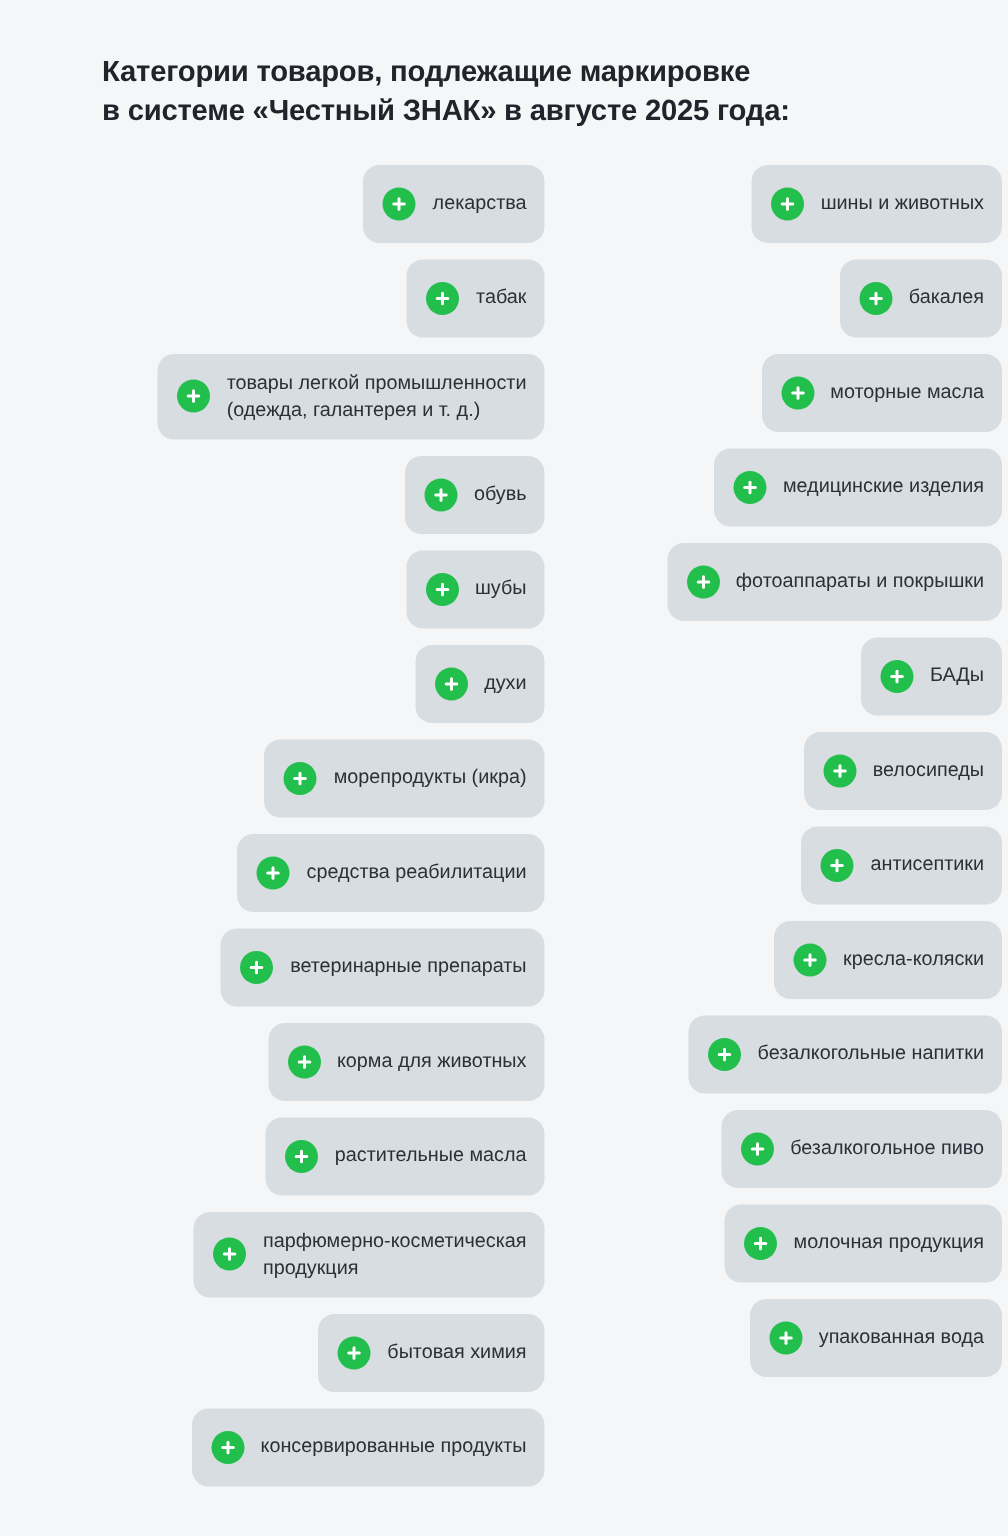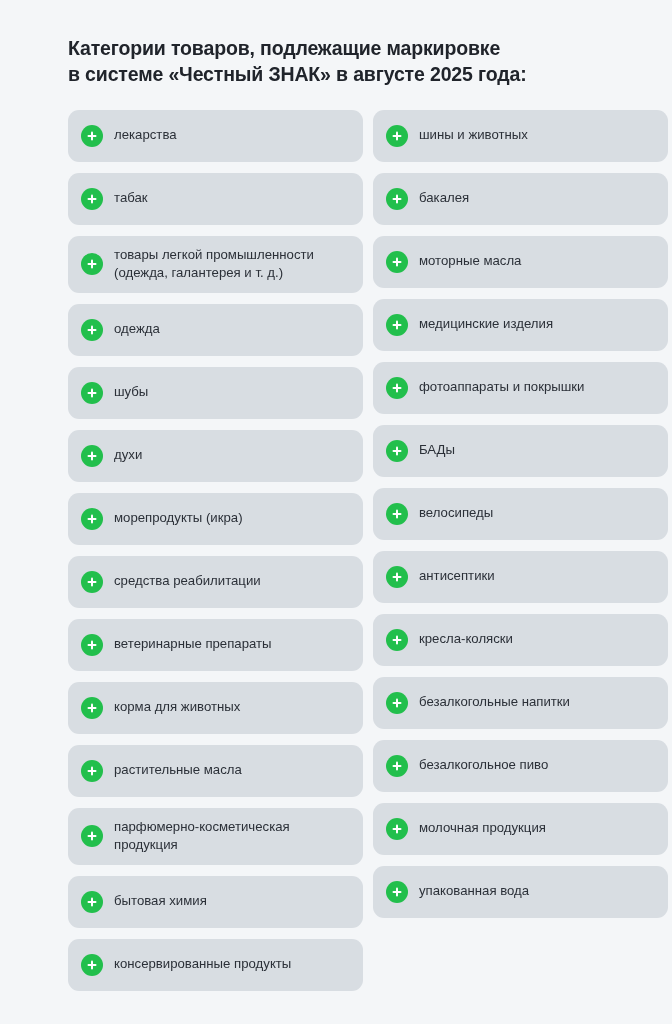--- a/index.html
+++ b/index.html
@@ -35,20 +35,21 @@
     display: flex;
     gap: 10px;
     align-items: flex-start;
   }
   .column {
     display: flex;
     flex-direction: column;
     gap: 11px;
     flex: 1 1 0;
     min-width: 0;
+    align-items: flex-end;
   }
   .card {
     background: #d8dde2;
     border-radius: 11px;
     box-sizing: border-box;
     min-height: 52px;
     display: flex;
     align-items: center;
     padding: 7px 12px 7px 13px;
   }
@@ -108,21 +109,21 @@
           <span class="plus-icon"></span>
           <span class="card-label">табак</span>
         </div>
         <div class="card two-line">
           <span class="plus-icon"></span>
           <span class="card-label">товары легкой промышленности
 (одежда, галантерея и т. д.)</span>
         </div>
         <div class="card">
           <span class="plus-icon"></span>
-          <span class="card-label">одежда</span>
+          <span class="card-label">обувь</span>
         </div>
         <div class="card">
           <span class="plus-icon"></span>
           <span class="card-label">шубы</span>
         </div>
         <div class="card">
           <span class="plus-icon"></span>
           <span class="card-label">духи</span>
         </div>
         <div class="card">

